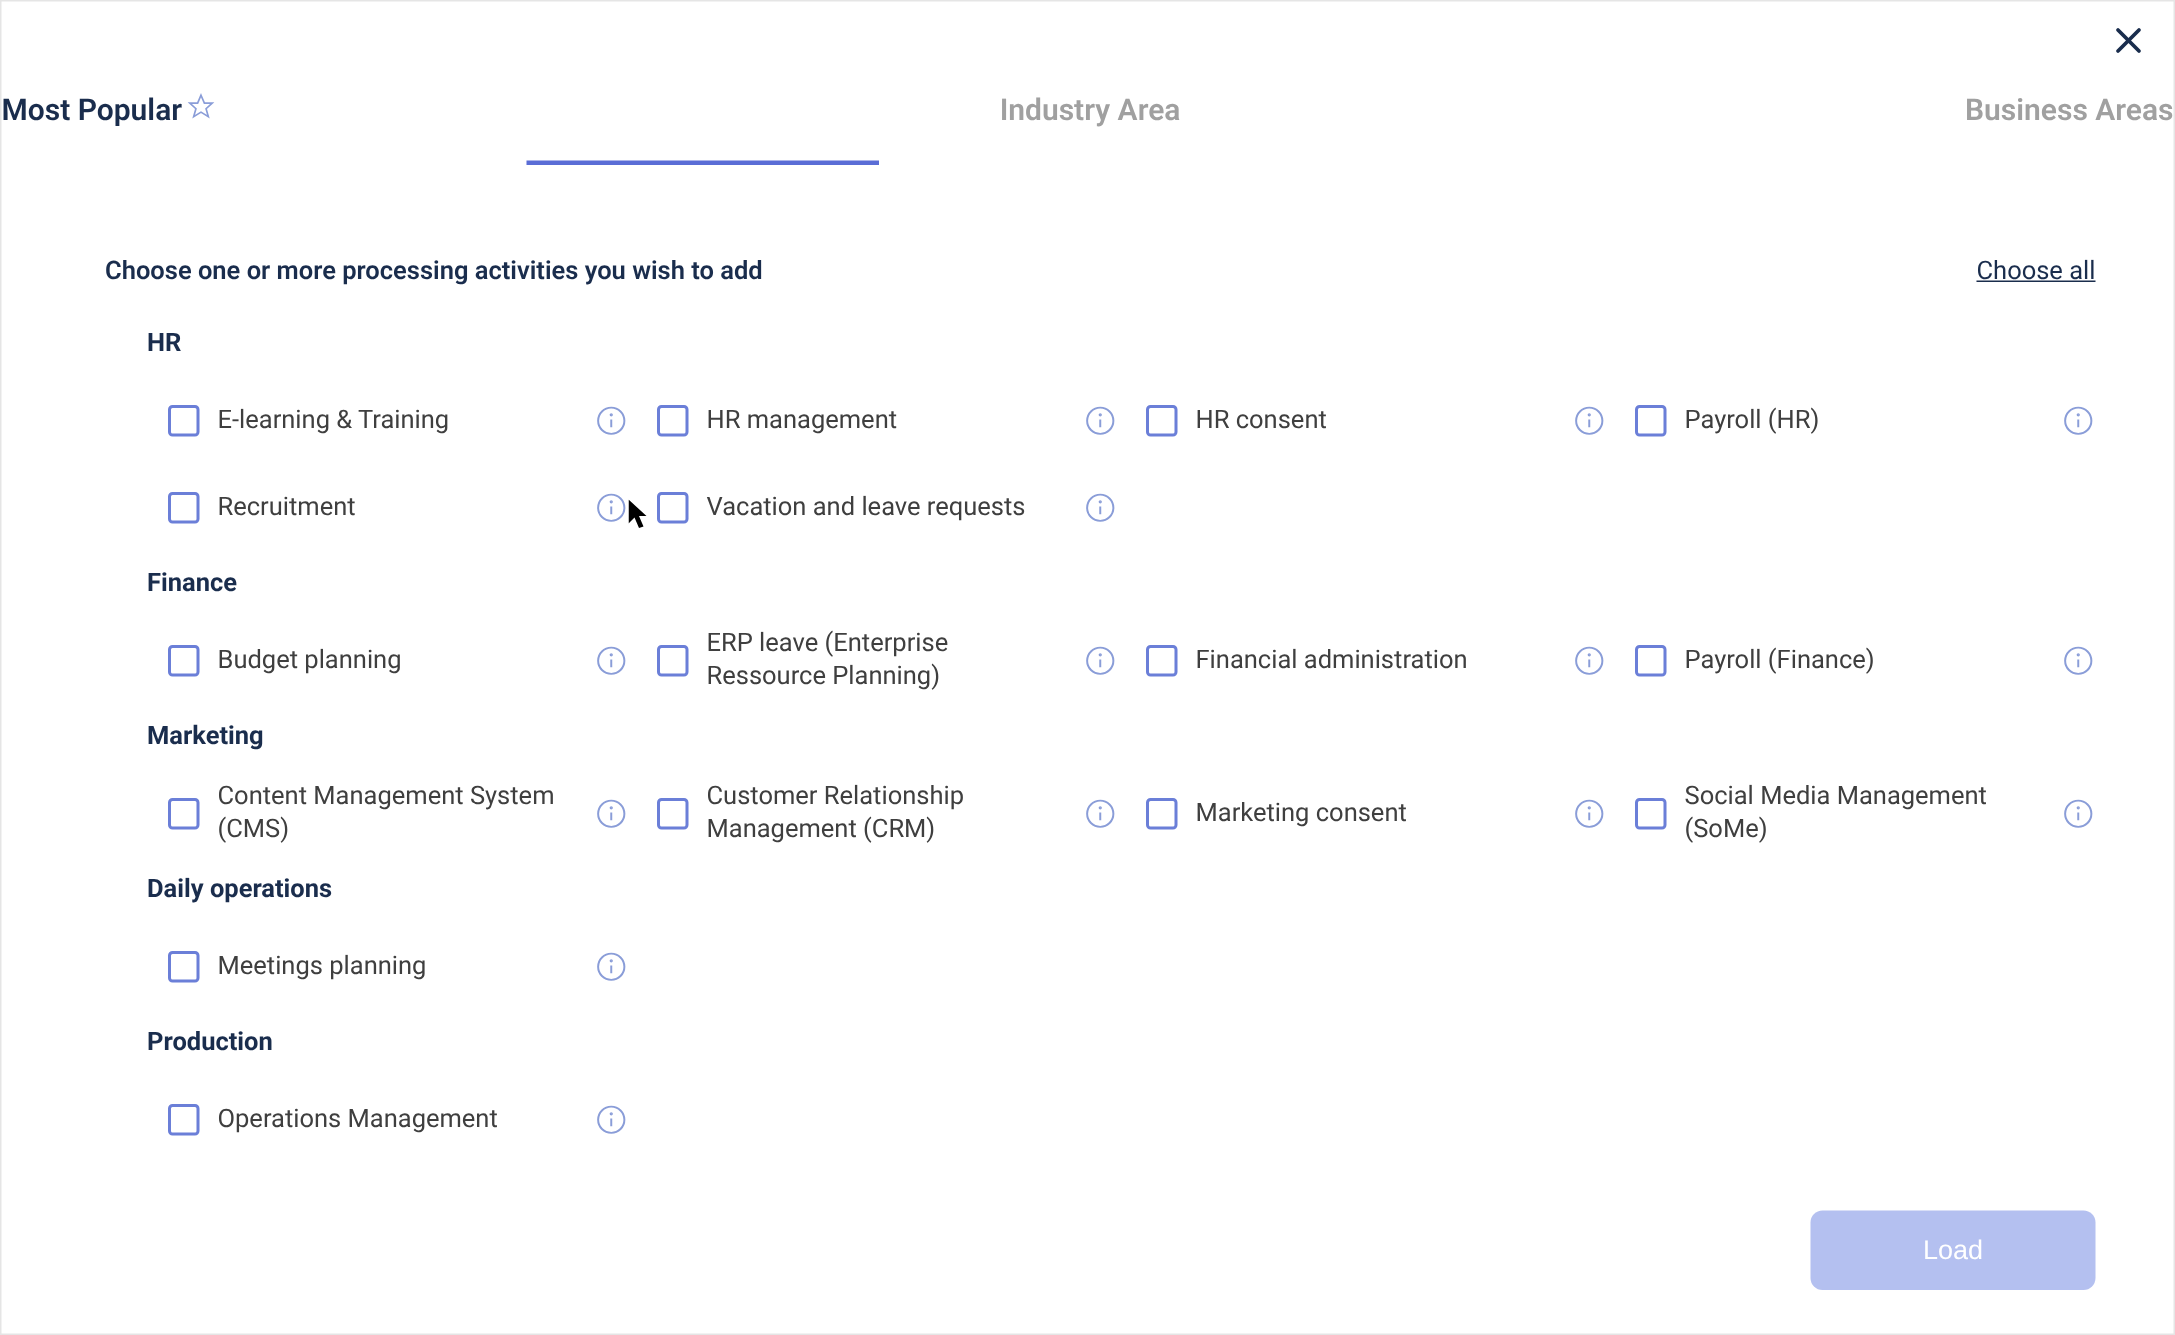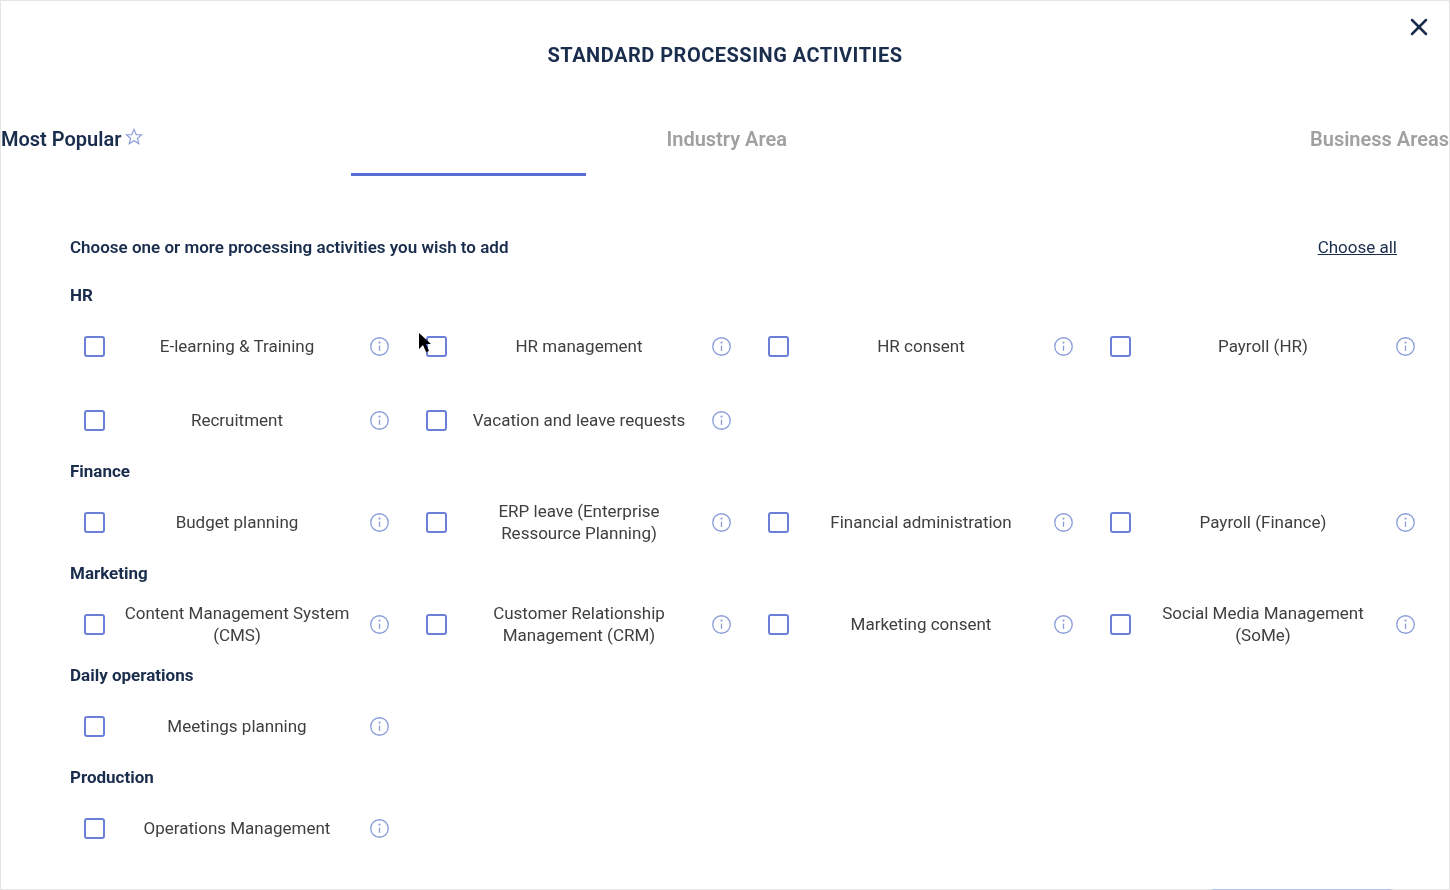--- a/index.html
+++ b/index.html
@@ -99,33 +99,33 @@
       font-weight: 600;
     }
     .choose-all {
       color: #1a2d4d;
       font-size: 17px;
       text-decoration: underline;
       cursor: pointer;
     }
     .category {
       margin-bottom: 12px;
+      margin-left: 28px;
     }
     .category-title {
       color: #1a2d4d;
       font-size: 17px;
       font-weight: 700;
       margin-bottom: 12px;
     }
     .items-grid {
       display: grid;
       grid-template-columns: 326px 326px 326px 326px;
-      gap: 16px;
+      gap: 0;
       padding-left: 14px;
-      text-align: center;
     }
     .item {
       display: flex;
       align-items: center;
       gap: 12px;
       min-height: 58px;
       padding-right: 20px;
     }
     .checkbox {
       width: 21px;
@@ -189,21 +189,20 @@
 <body>
 
 <div class="modal">
   <div class="close-btn">
     <svg width="24" height="24" viewBox="0 0 24 24" fill="none" stroke="currentColor" stroke-width="2.5" stroke-linecap="round">
       <line x1="5" y1="5" x2="19" y2="19"></line>
       <line x1="19" y1="5" x2="5" y2="19"></line>
     </svg>
   </div>
 
-  <h1 class="title">STANDARD PROCESSING ACTIVITIES</h1>
 
   <div class="tabs">
     <div class="tab active">
       <span>Most Popular</span>
       <svg class="star-icon-svg" viewBox="0 0 24 24">
         <polygon points="12,2 15,9 22,9 16.5,14 18.5,21 12,17 5.5,21 7.5,14 2,9 9,9"></polygon>
       </svg>
     </div>
     <div class="tab">
       <span>Industry Area</span>

